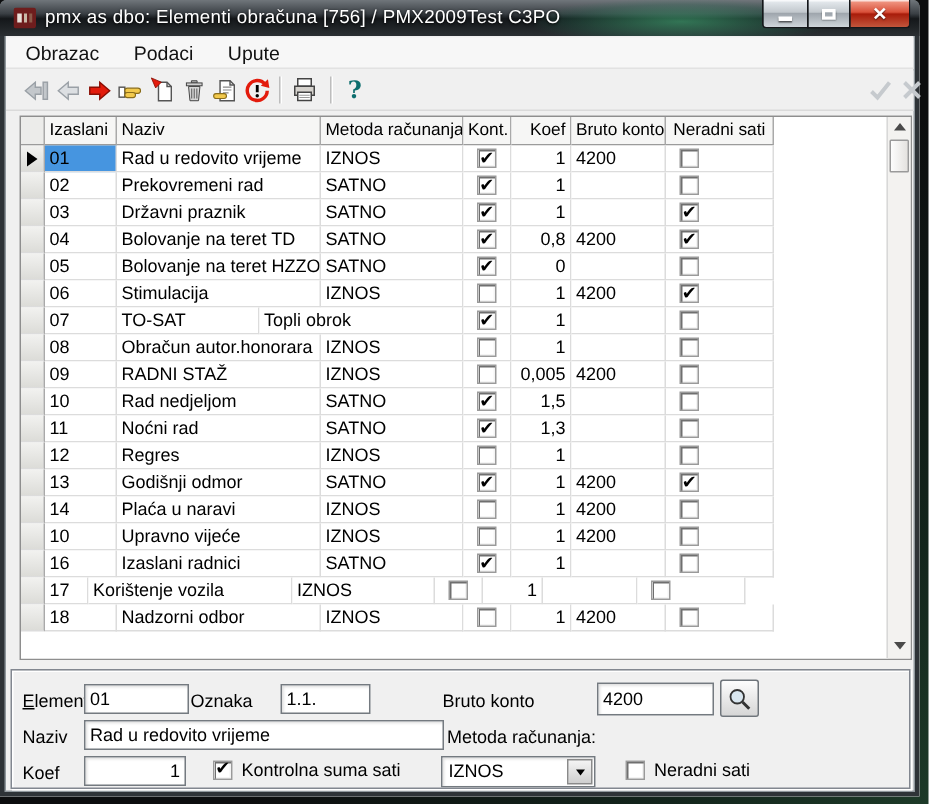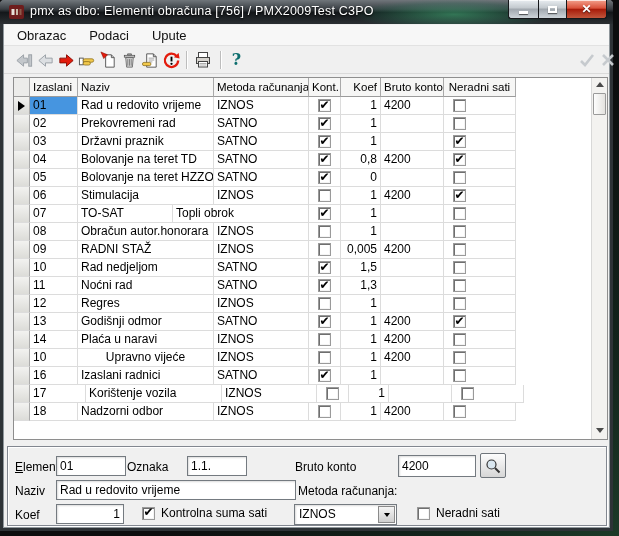--- a/index.html
+++ b/index.html
@@ -472,21 +472,21 @@
           </div>
           <div class="gc num" style="width: 40px;">1</div>
           <div class="gc" style="width: 63px;">4200</div>
           <div class="gc" style="width: 72px;">
             <div class="cb left"></div>
           </div>
         </div>
         <div class="grow">
           <div class="gc ind" style="width: 16px;"></div>
           <div class="gc" style="width: 48px;">10</div>
-          <div class="gc" style="width: 136px; text-align: center;">Upravno vijeće</div>
+          <div class="gc" style="width: 136px;">Upravno vijeće</div>
           <div class="gc" style="width: 95px;">IZNOS</div>
           <div class="gc" style="width: 32px;">
             <div class="cb"></div>
           </div>
           <div class="gc num" style="width: 40px;">1</div>
           <div class="gc" style="width: 63px;">4200</div>
           <div class="gc" style="width: 72px;">
             <div class="cb left"></div>
           </div>
         </div>
@@ -499,21 +499,21 @@
             <div class="cb on"></div>
           </div>
           <div class="gc num" style="width: 40px;">1</div>
           <div class="gc" style="width: 63px;"></div>
           <div class="gc" style="width: 72px;">
             <div class="cb left"></div>
           </div>
         </div>
         <div class="grow">
           <div class="gc ind" style="width: 16px;"></div>
-          <div class="gc" style="width: 56px;">17</div>
+          <div class="gc" style="width: 29px;">17</div>
           <div class="gc" style="width: 136px;">Korištenje vozila</div>
           <div class="gc" style="width: 95px;">IZNOS</div>
           <div class="gc" style="width: 32px;">
             <div class="cb"></div>
           </div>
           <div class="gc num" style="width: 40px;">1</div>
           <div class="gc" style="width: 63px;"></div>
           <div class="gc" style="width: 72px;">
             <div class="cb left"></div>
           </div>

